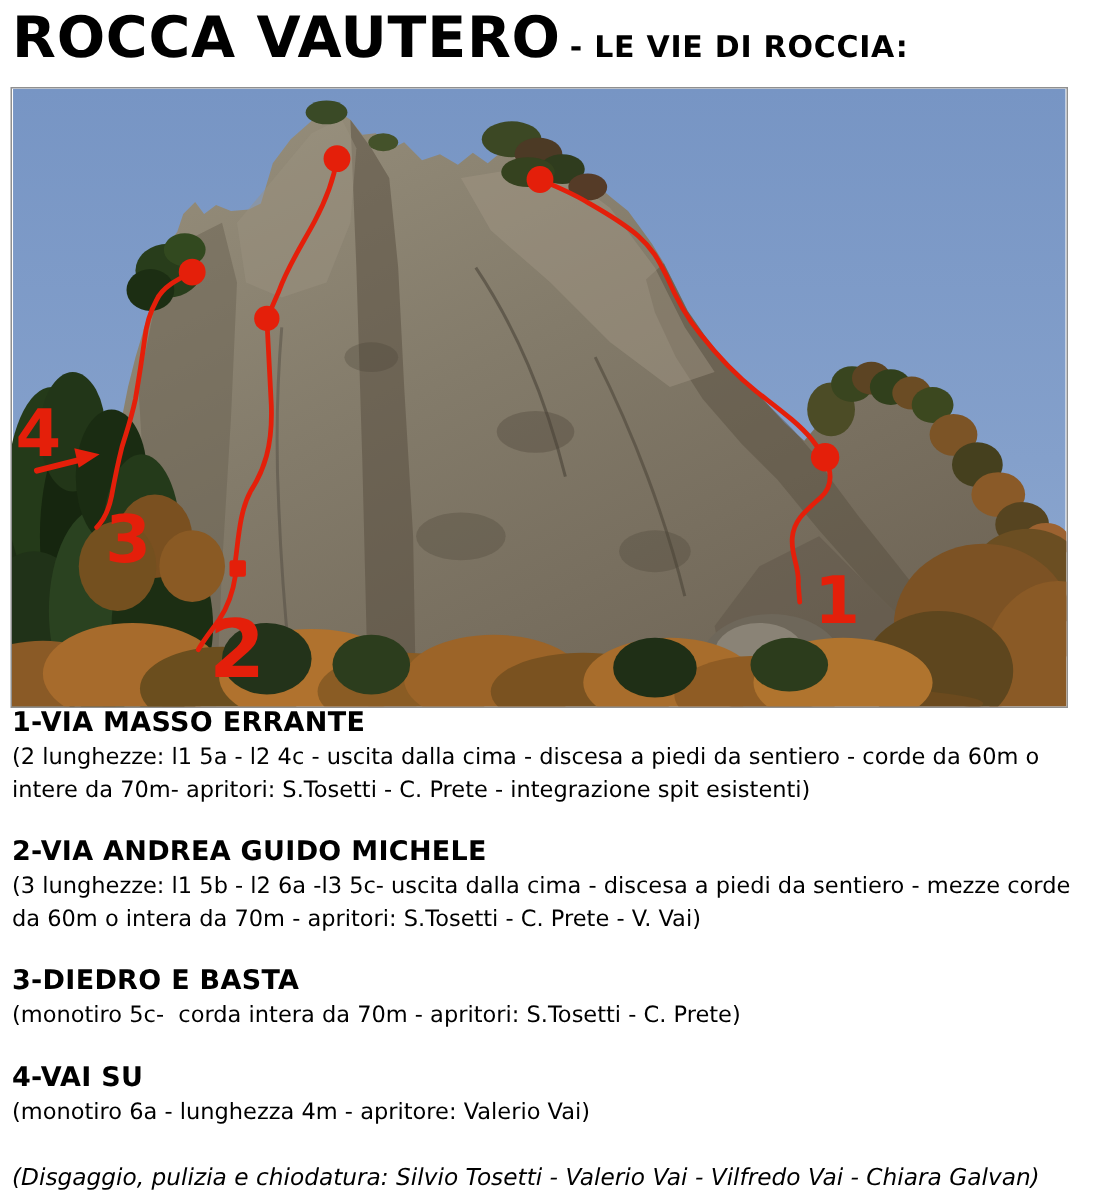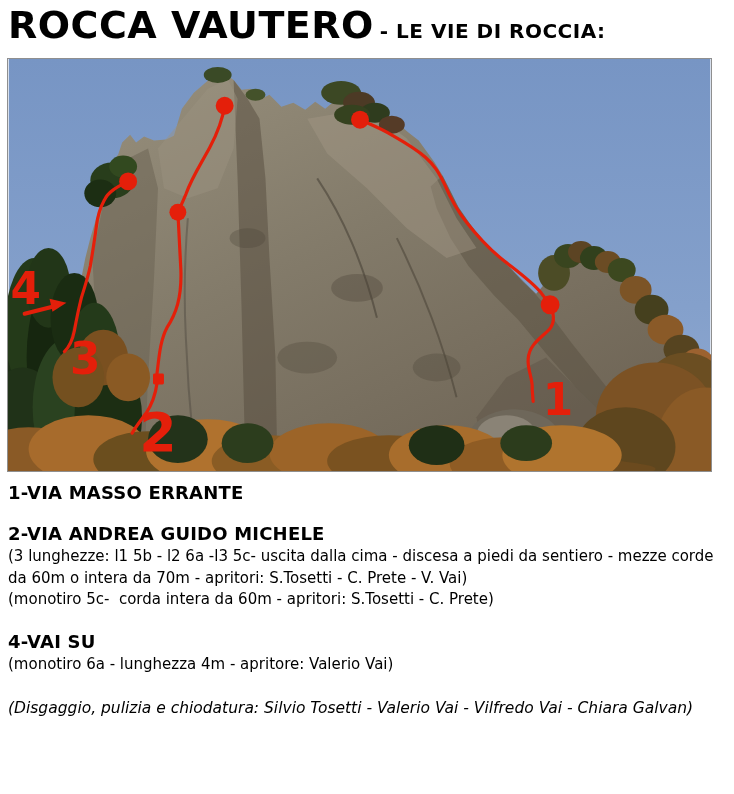--- a/index.html
+++ b/index.html
@@ -16,21 +16,21 @@
   .photo{
     position:relative;margin:8px 0 0 7px;width:705px;height:414px;
     border:1px solid #8f8f8f;box-sizing:border-box;overflow:hidden;
   }
   .photo svg{display:block;}
   .sections{margin:0 10px 0 8px;width:716px;}
   .section h2{
     font-size:18px;font-weight:bold;margin:21px 0 2px 0;line-height:20px;
     letter-spacing:0.2px;
   }
-  .section.first h2{margin-top:11px;}
+  .section.first h2{margin-top:0;}
   .section p{
     font-size:15px;line-height:21.5px;margin:0;white-space:pre-wrap;
   }
   .credits{
     font-style:italic;font-size:15.5px;margin:23px 0 0 0;line-height:20px;
   }
   .route-label{
     font-family:"DejaVu Sans",sans-serif;font-weight:bold;
   }
 </style>
@@ -169,27 +169,29 @@
         <text class="route-label" x="150" y="394" font-size="54">2</text>
         <text class="route-label" x="77" y="317" font-size="44">3</text>
         <text class="route-label" x="17" y="246" font-size="44">4</text>
       </g>
     </svg>
   </div>
 
   <div class="sections">
     <div class="section first">
       <h2>1-VIA MASSO ERRANTE</h2>
+      <p>(2 lunghezze: l1 5a - l2 4c - uscita dalla cima - discesa a piedi da sentiero - corde da 60m o intere da 70m- apritori: S.Tosetti - C. Prete - integrazione spit esistenti)</p>
     </div>
     <div class="section">
       <h2>2-VIA ANDREA GUIDO MICHELE</h2>
       <p>(3 lunghezze: l1 5b - l2 6a -l3 5c- uscita dalla cima - discesa a piedi da sentiero - mezze corde da 60m o intera da 70m - apritori: S.Tosetti - C. Prete - V. Vai)</p>
     </div>
     <div class="section">
-      <p>(monotiro 5c-  corda intera da 60m - apritori: S.Tosetti - C. Prete)</p>
+      <h2>3-DIEDRO E BASTA</h2>
+      <p>(monotiro 5c-  corda intera da 70m - apritori: S.Tosetti - C. Prete)</p>
     </div>
     <div class="section">
       <h2>4-VAI SU</h2>
       <p>(monotiro 6a - lunghezza 4m - apritore: Valerio Vai)</p>
     </div>
     <p class="credits">(Disgaggio, pulizia e chiodatura: Silvio Tosetti - Valerio Vai - Vilfredo Vai - Chiara Galvan)</p>
   </div>
 
 </div>
 

